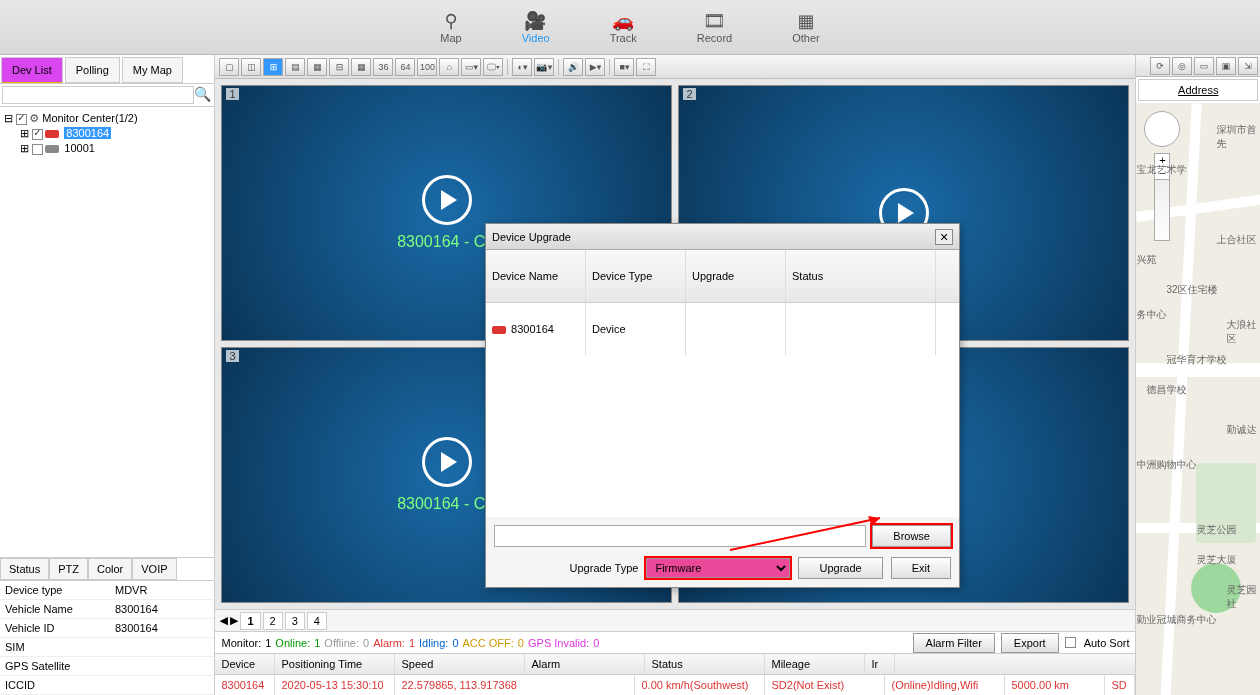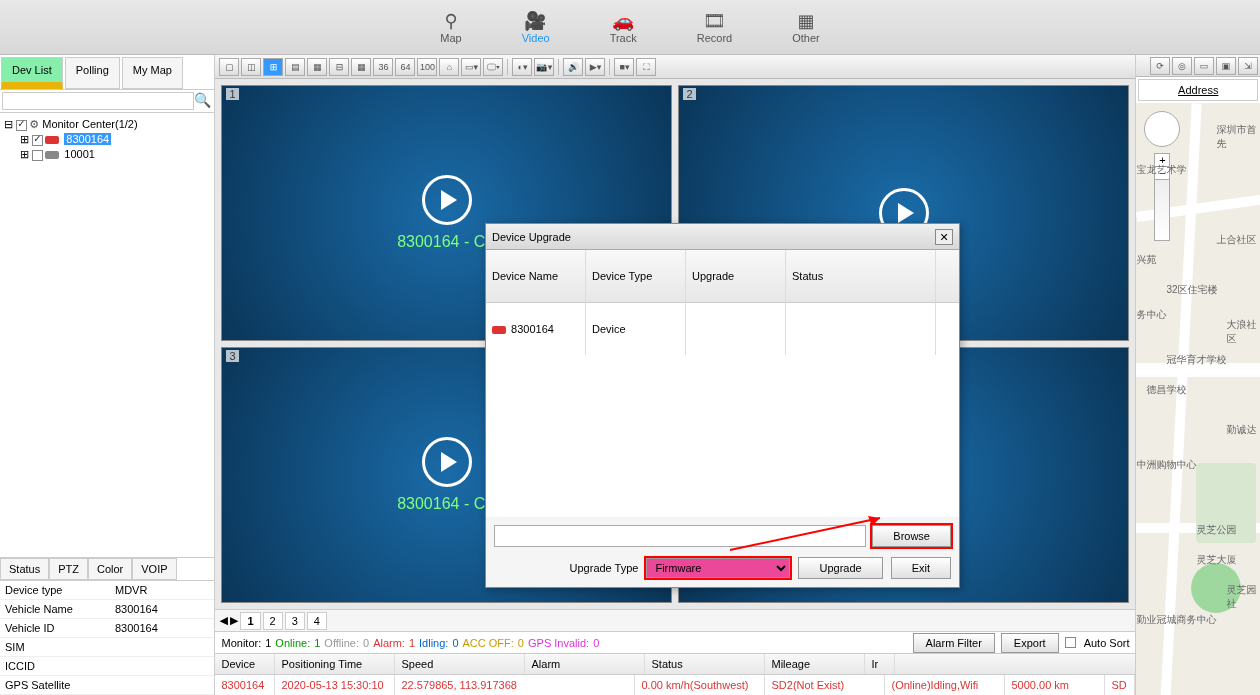--- a/index.html
+++ b/index.html
@@ -5,21 +5,21 @@
 * { box-sizing: border-box; margin: 0; padding: 0; font-family: Arial, sans-serif; font-size: 11px; }
 body { background: #f0f0f0; width: 1260px; height: 695px; overflow: hidden; position: relative; }
 .top-nav { height: 55px; background: linear-gradient(#e8e8e8,#d8d8d8); display: flex; justify-content: center; gap: 60px; align-items: center; border-bottom: 1px solid #bbb; }
 .top-nav-item { text-align: center; cursor: pointer; color: #555; }
 .top-nav-item.active { color: #2196f3; }
 .top-nav-item .ico { font-size: 18px; display: block; }
 .main { display: flex; height: 640px; }
 .left-pane { width: 225px; background: #fff; border-right: 1px solid #ccc; display: flex; flex-direction: column; }
 .left-tabs { display: flex; border-bottom: 1px solid #ccc; }
 .left-tab { padding: 6px 10px; border: 1px solid #ccc; background: #f5f5f5; cursor: pointer; margin: 2px 1px 0 1px; }
-.left-tab.active { background: #86efac; border-bottom: 7px solid #eab308; }
+.left-tab.active { background: #d946ef; border-bottom: 1px solid #eab308; }
 .search-row { display: flex; border-bottom: 1px solid #ccc; padding: 2px; }
 .search-row input { flex: 1; border: 1px solid #ccc; padding: 2px; }
 .search-ico { width: 18px; text-align: center; cursor: pointer; font-size: 14px; }
 .tree { padding: 4px; flex: 1; overflow: auto; }
 .tree-node { white-space: nowrap; padding: 1px 0; }
 .tree-indent1 { padding-left: 16px; }
 .node-selected { background: #3399ff; color: #fff; display: inline-block; padding: 0 2px; }
 .chk { display: inline-block; width: 11px; height: 11px; border: 1px solid #888; vertical-align: middle; margin-right: 2px; background: #fff; position: relative; }
 .chk.checked::after { content: "✓"; position: absolute; top: -3px; left: 0; font-size: 10px; color: #333; }
 .gear { color: #555; }
@@ -127,25 +127,25 @@
         </div>
       <div class="status-row">
           <div class="status-label">Vehicle ID</div>
           <div class="status-val">8300164</div>
         </div>
       <div class="status-row">
           <div class="status-label">SIM</div>
           <div class="status-val"></div>
         </div>
       <div class="status-row">
+          <div class="status-label">GPS Satellite</div>
+          <div class="status-val"></div>
+        </div>
+      <div class="status-row">
           <div class="status-label">ICCID</div>
-          <div class="status-val"></div>
-        </div>
-      <div class="status-row">
-          <div class="status-label">GPS Satellite</div>
           <div class="status-val"></div>
         </div>
     </div>
   </div>
 
   <div class="center-pane">
     <div class="toolbar">
       <div class="tb-btn">▢</div>
       <div class="tb-btn">◫</div>
       <div class="tb-btn active">⊞</div>

